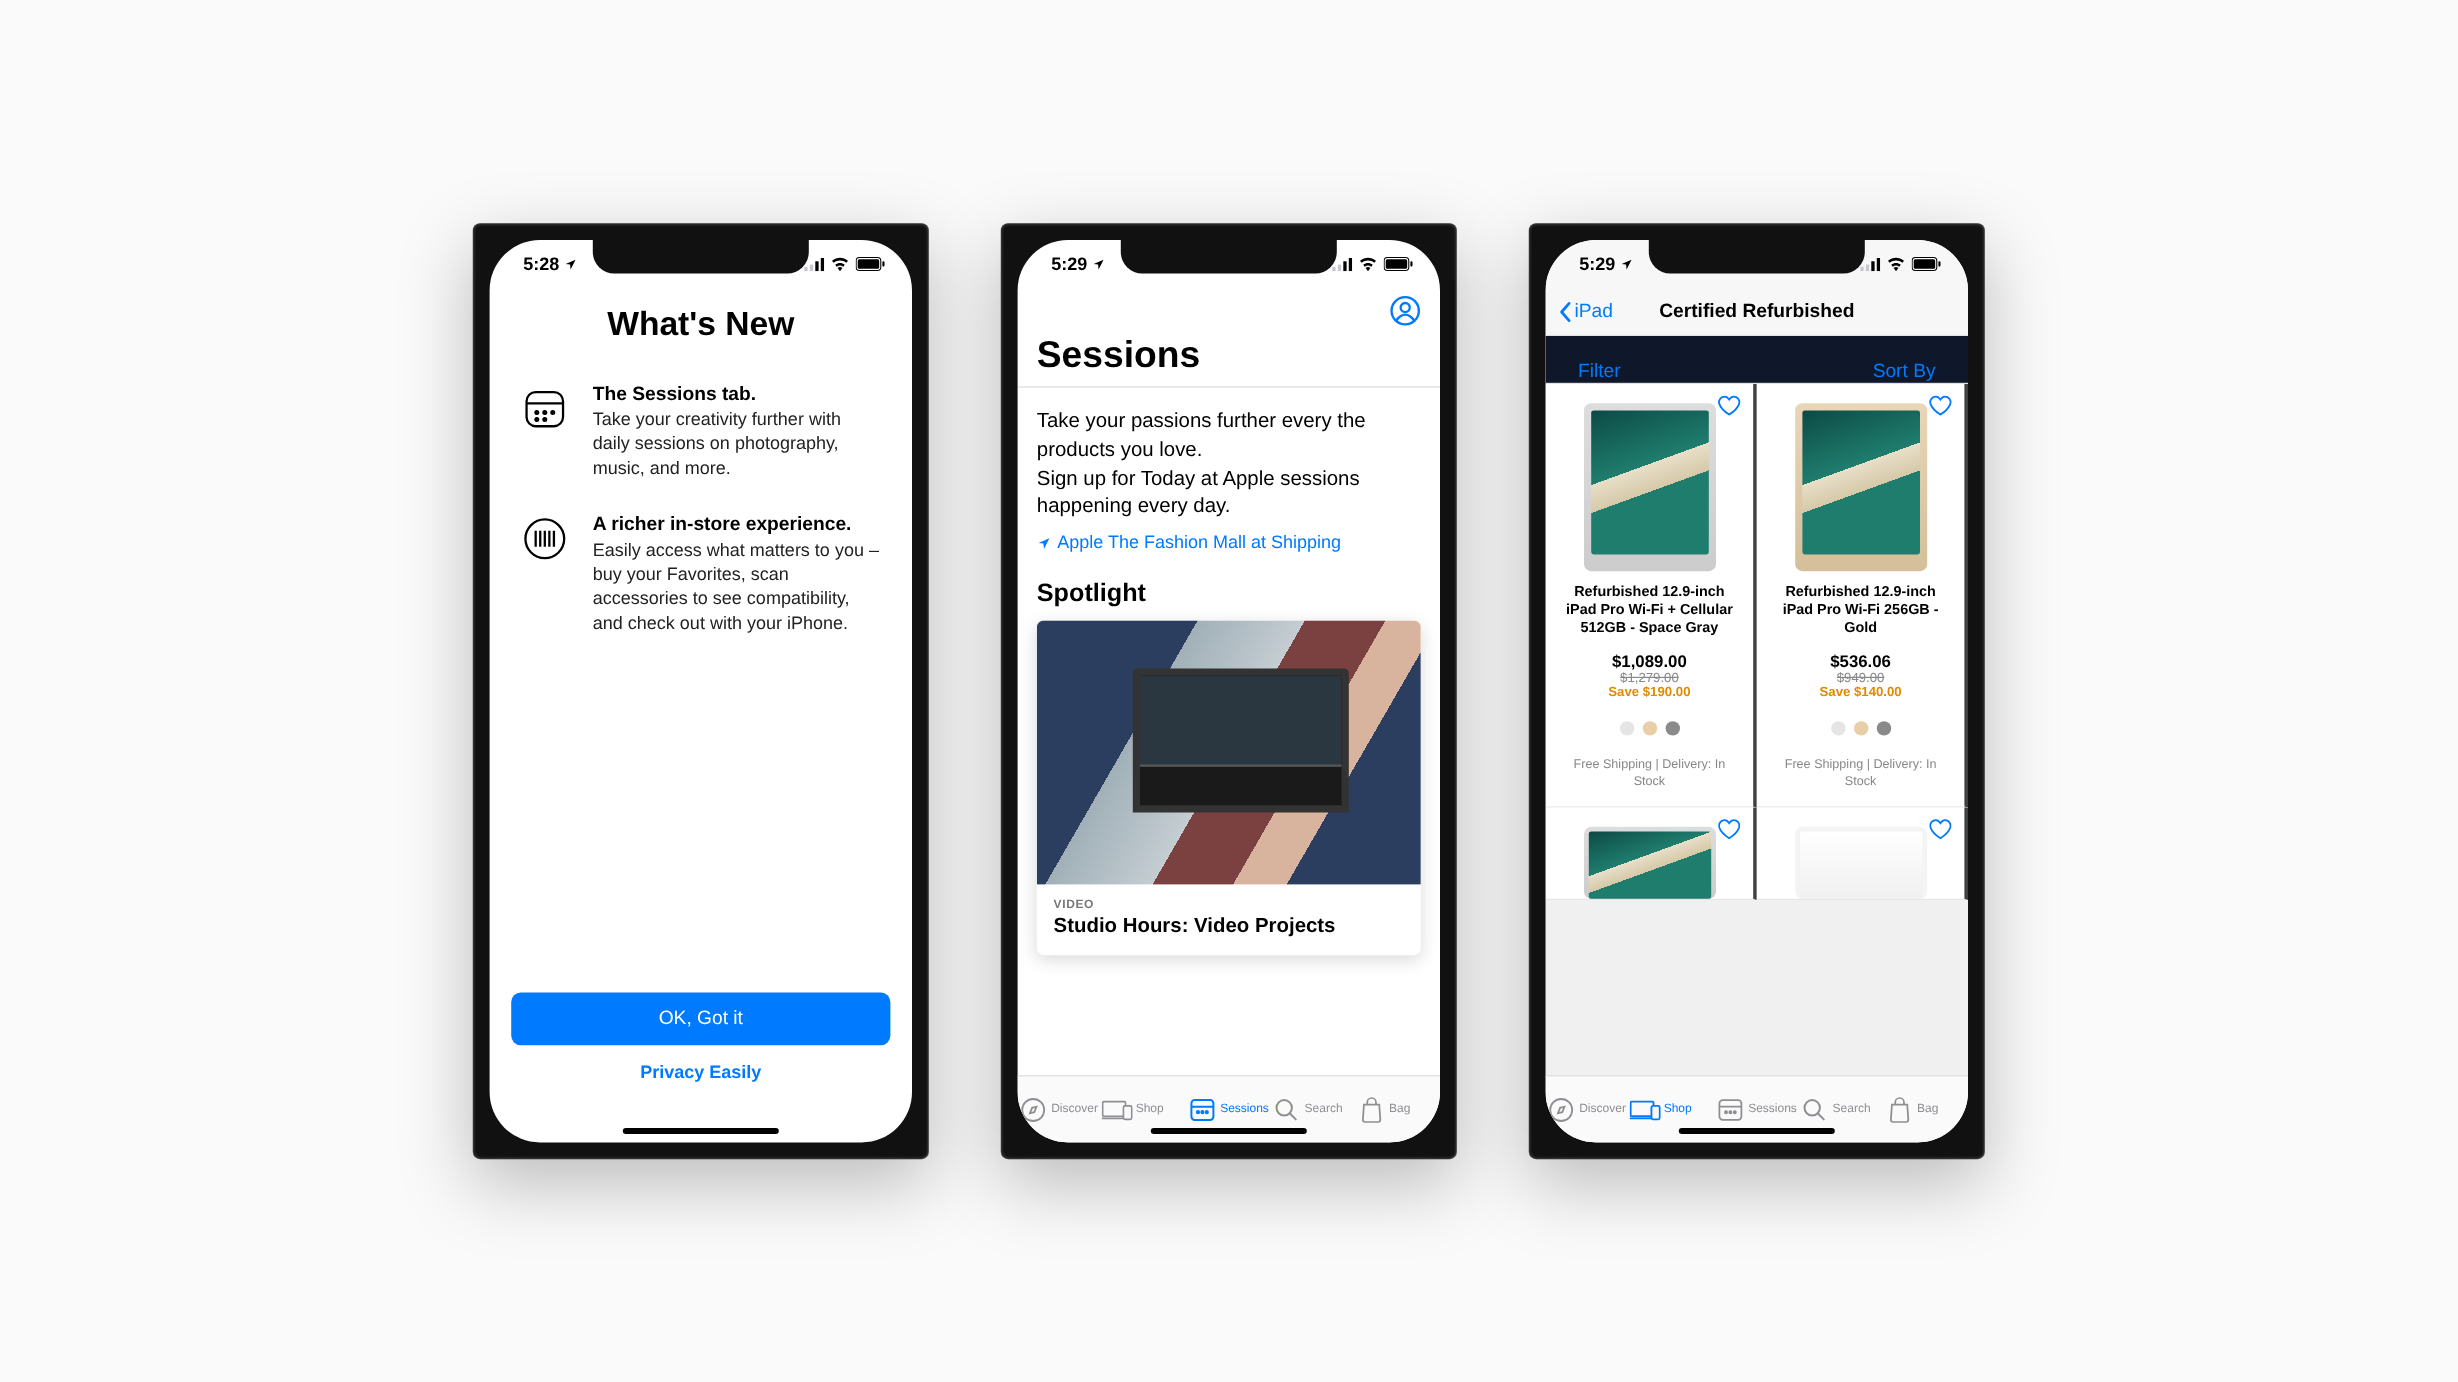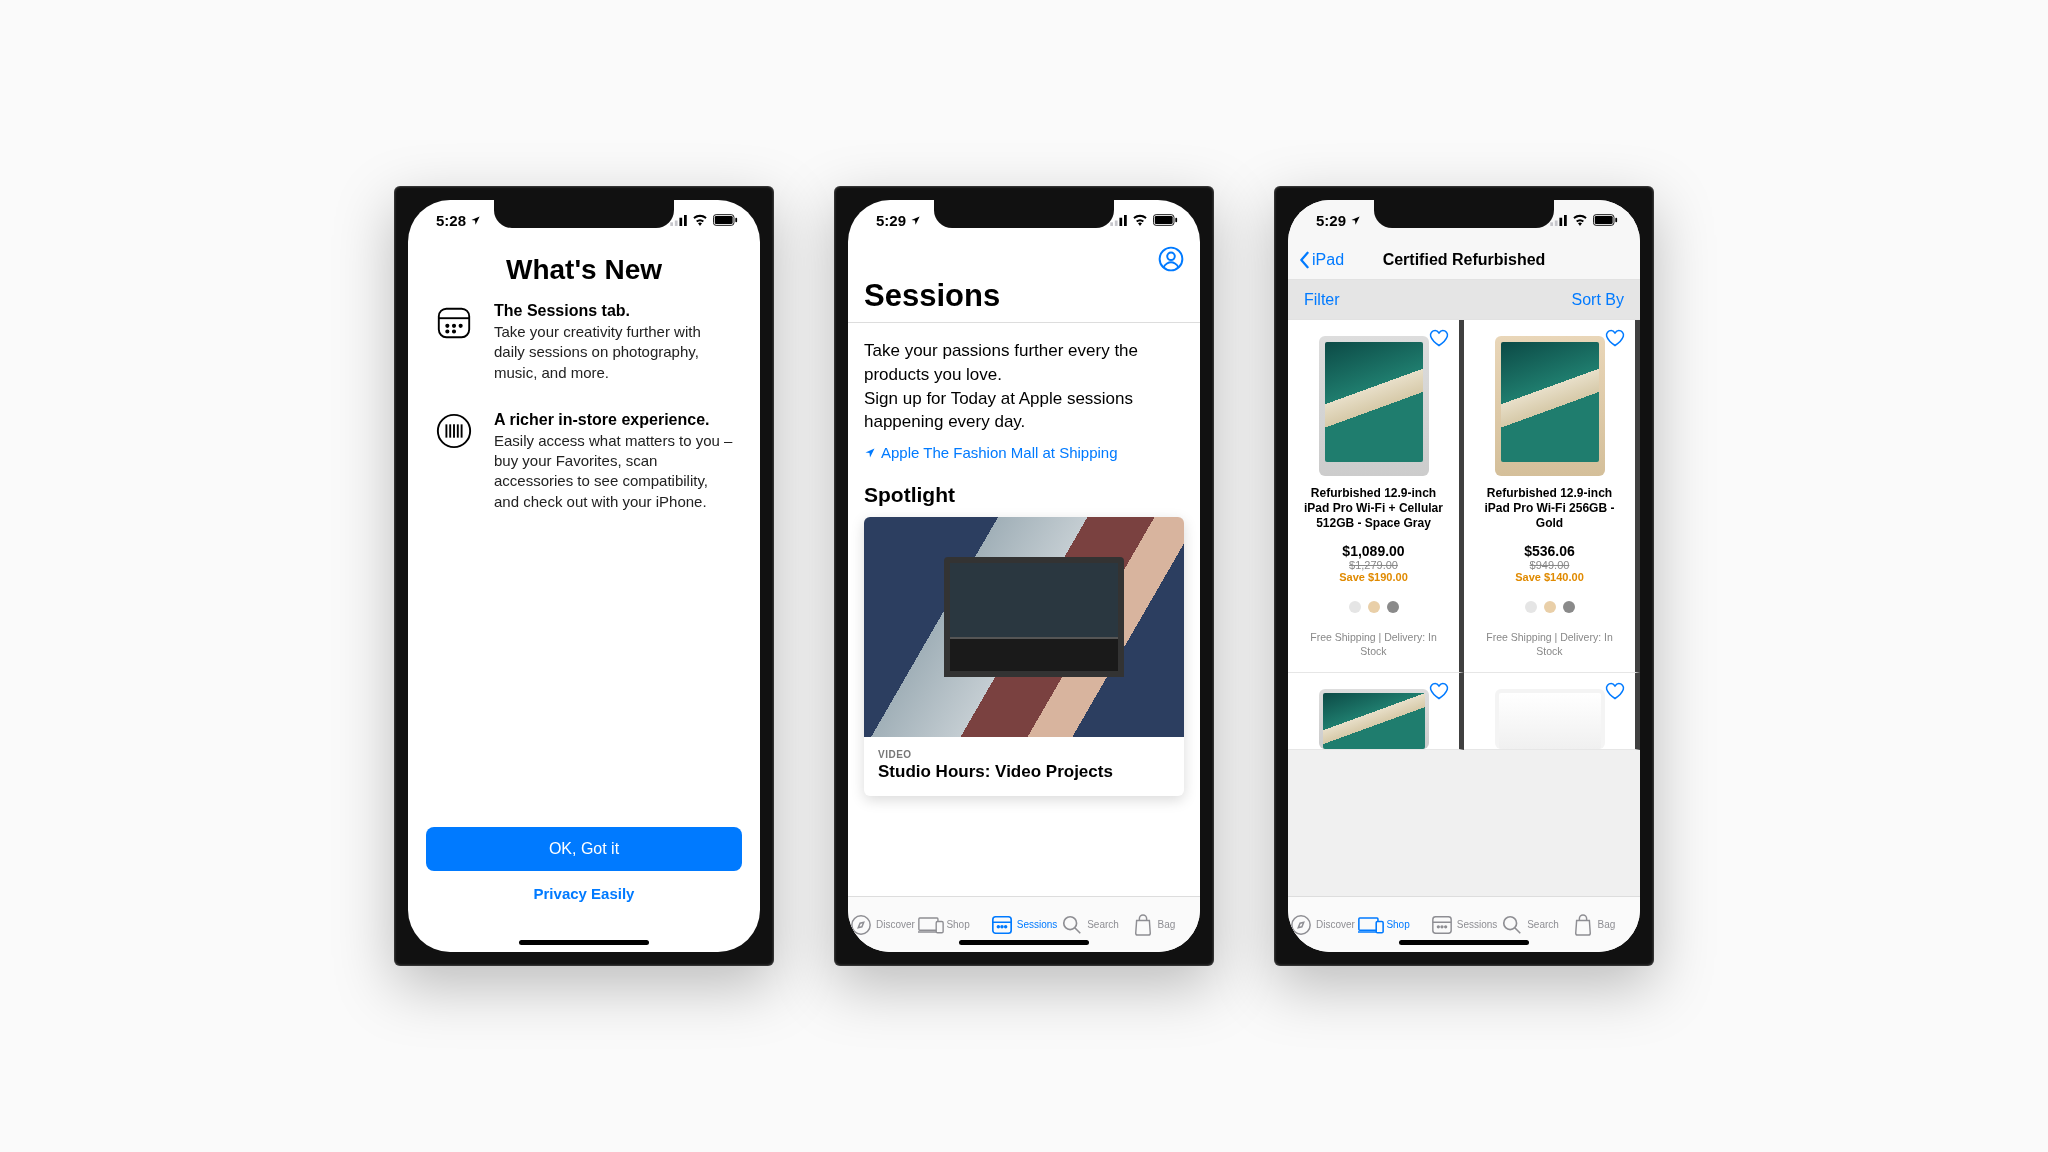--- a/index.html
+++ b/index.html
@@ -57,21 +57,21 @@
   .status-left { display:flex; align-items:center; gap:4px;}
   .status-right { display:flex; align-items:center; gap:5px;}
   .status-right svg { display:block; }
   .home-indicator {
     position:absolute; bottom:7px; left:50%; transform:translateX(-50%);
     width:130px; height:5px; background:#000; border-radius:3px; z-index:50;
   }
   .content { flex:1; overflow:hidden; display:flex; flex-direction:column;}
 
   
-  .p1-title { font-size:28px; font-weight:700; text-align:center; margin:14px 0 16px;}
+  .p1-title { font-size:28px; font-weight:700; text-align:center; margin:14px 0 34px;}
   .feat { display:flex; gap:20px; padding:0 26px; margin-bottom:28px;}
   .feat-icon { width:40px; height:40px; flex-shrink:0; display:flex; align-items:center; justify-content:center; }
   .feat-head { font-weight:700; font-size:16px; margin-bottom:2px;}
   .feat-body { font-size:15px; line-height:1.35; color:#222;}
   .p1-bottom { margin-top:auto; padding:0 18px 50px;}
   .btn-primary {
     width:100%; background:#007aff; color:#fff; border:none; border-radius:8px;
     padding:13px 0; font-size:16px; font-weight:500;
   }
   .link-privacy { display:block; text-align:center; margin-top:14px; color:#007aff; font-size:15px; font-weight:600; text-decoration:none;}
@@ -106,27 +106,27 @@
   .tab-icon{ width:26px; height:22px; display:flex; align-items:center; justify-content:center;}
 
   
   .nav3 {
     height:40px; border-bottom:1px solid #e2e2e2; display:flex; align-items:center;
     justify-content:center; position:relative; background:#f7f7f7;
   }
   .nav3-back { position:absolute; left:10px; display:flex; align-items:center; color:#007aff; font-size:16px; gap:2px;}
   .nav3-title { font-weight:600; font-size:16px;}
   .toolbar3 {
-    height:40px; border-bottom:1px solid #e2e2e2; background:#e5e5e5;
-    display:flex; justify-content:space-between; align-items:center; padding:0 16px;
+    height:40px; border-bottom:1px solid #e2e2e2; background:#0f172a;
+    display:flex; justify-content:space-between; align-items:flex-end; padding:0 27px;
     color:#007aff; font-size:16px;
   }
   .grid { flex:1; overflow:hidden; background:#f0f0f0;}
   .row2 { display:grid; grid-template-columns:1fr 1fr;}
-  .cell { background:#fff; padding:10px 10px 14px; border-right:5px solid #404040; border-bottom:1px solid #e6e6e6; position:relative; text-align:center;}
+  .cell { background:#fff; padding:10px 10px 14px; border-right:3px solid #404040; border-bottom:1px solid #e6e6e6; position:relative; text-align:center;}
   .heart { position:absolute; top:8px; right:10px; color:#007aff;}
   .prod-img {
     width:110px; height:140px; margin:6px auto 10px; border-radius:6px; position:relative;
     background:#eee;
   }
   .prod-img.gray { background:linear-gradient(#ddd,#ccc); }
   .prod-img.gold { background:linear-gradient(#e9d6b8,#d4bf9a); }
   .prod-img::after {
     content:""; position:absolute; inset:6px 6px 14px 6px; border-radius:2px;
     background:linear-gradient(160deg,#0c4a46,#1f7d6e 40%,#e8dfc9 40%,#d6c9a8 55%,#1f7d6e 55%);

